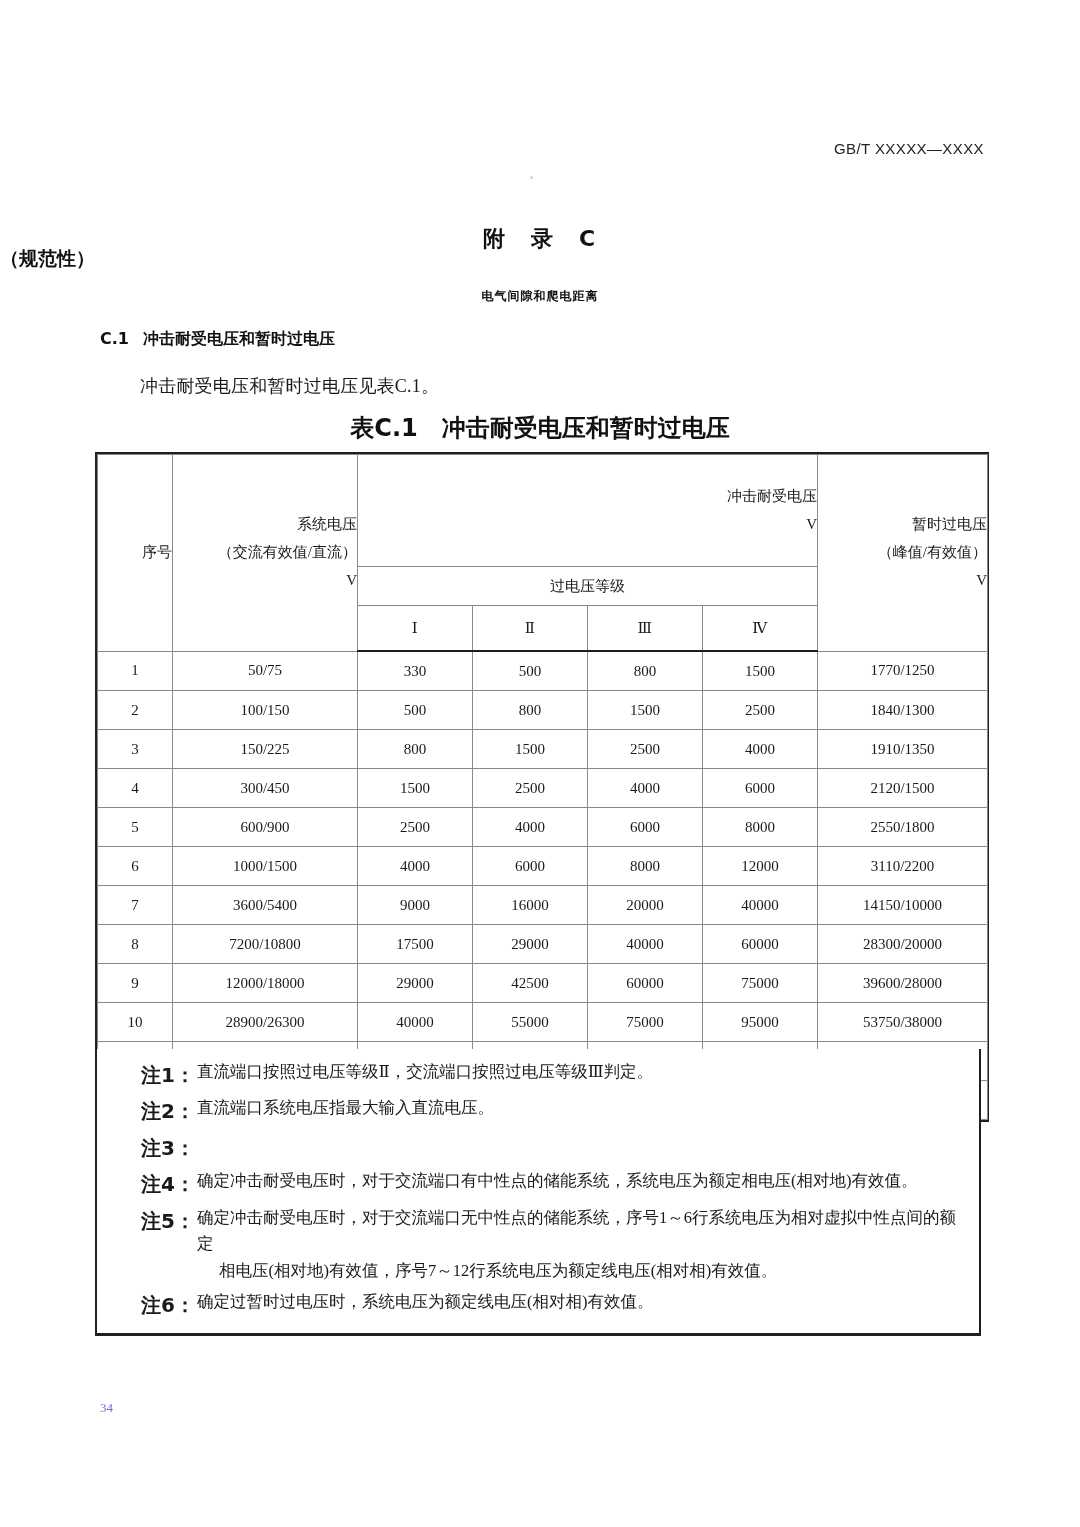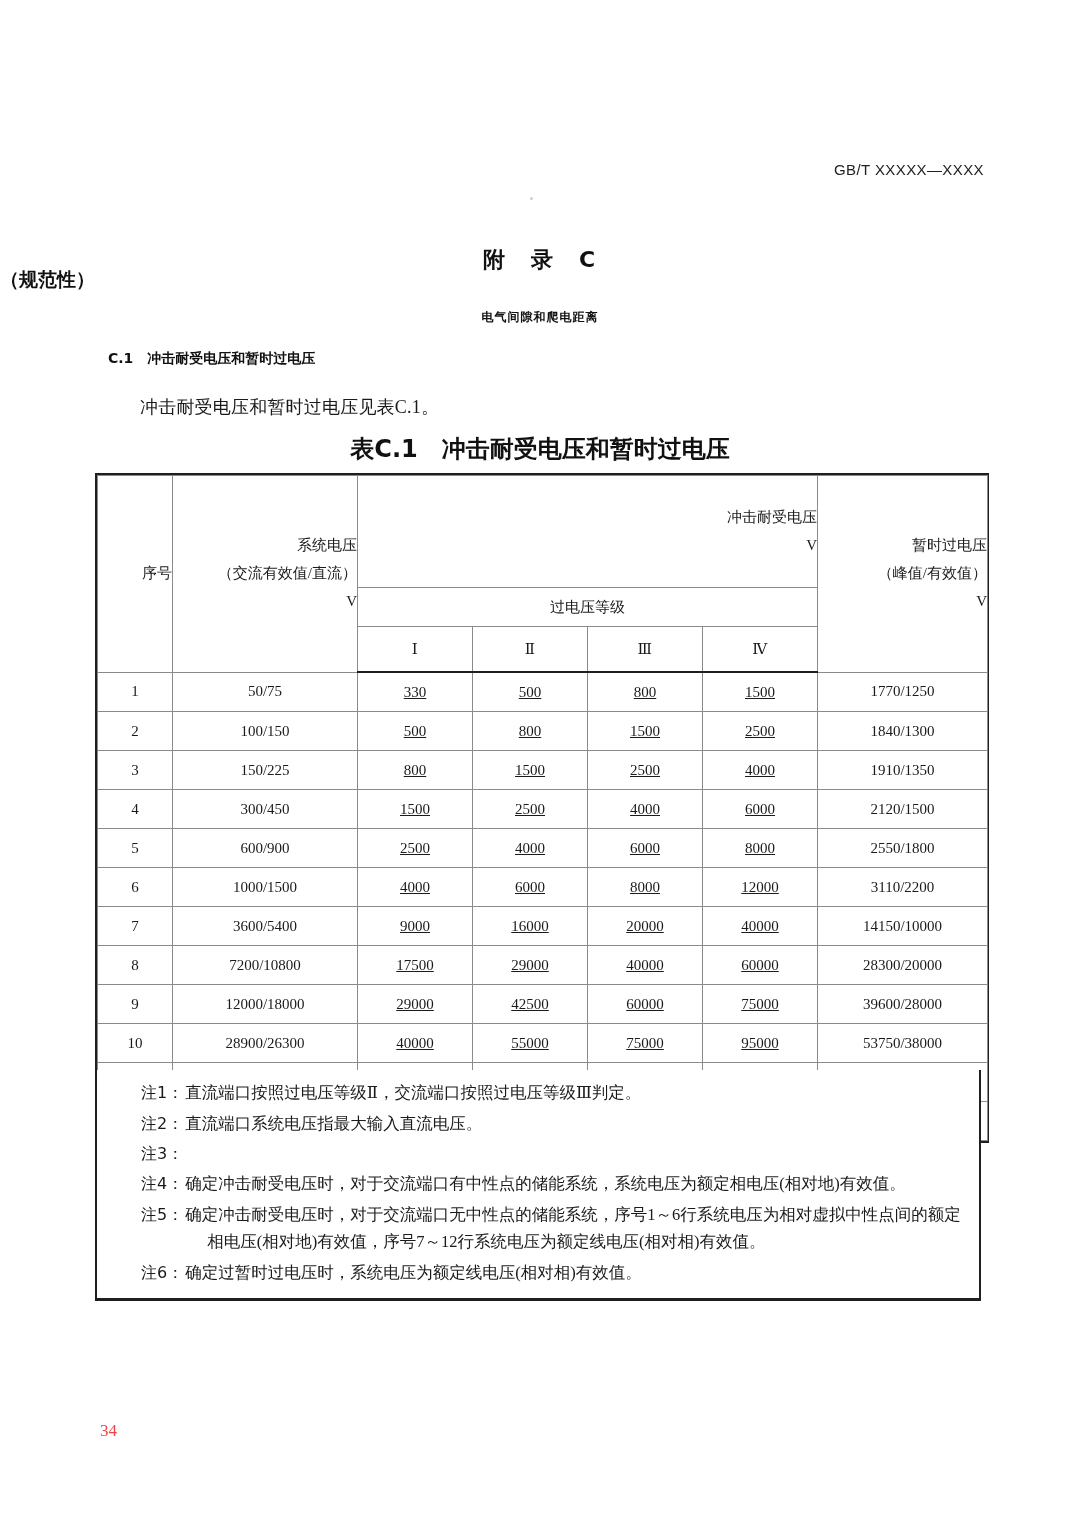--- a/index.html
+++ b/index.html
@@ -11,21 +11,20 @@
     width: 1080px;
     height: 1527px;
     position: relative;
     font-family: "Liberation Serif", "DejaVu Serif", serif;
     color: #1a1a1a;
     overflow: hidden;
   }
   .page {
     position: absolute;
     inset: 0;
-    margin-top: 21px;
   }
 
   
   .doc-header {
     position: absolute;
     top: 140px;
     right: 96px;
     font-family: "Liberation Sans", "DejaVu Sans", sans-serif;
     font-size: 15px;
     letter-spacing: 0.4px;
@@ -66,24 +65,24 @@
     font-weight: bold;
     font-size: 12px;
     letter-spacing: 1px;
     color: #111;
   }
 
   
   .clause-heading {
     position: absolute;
     top: 329px;
-    left: 108px;
-    font-family: "DejaVu Sans", "Liberation Sans", sans-serif;
-    font-weight: bold;
-    font-size: 14px;
+    left: 100px;
+    font-family: "DejaVu Sans", "Liberation Sans", sans-serif;
+    font-weight: bold;
+    font-size: 16px;
     color: #111;
   }
   .clause-heading .num { margin-right: 14px; }
 
   .clause-body {
     position: absolute;
     top: 374px;
     left: 140px;
     font-size: 18px;
     color: #1a1a1a;
@@ -139,21 +138,21 @@
     line-height: 1.85;
     padding: 4px 2px;
     font-size: 15px;
     text-align: right;
   }
   .hcell-stack .ln { display: block; }
   .roman { font-size: 16px; letter-spacing: 0.5px; }
 
   td.num-col { width: 75px; }
   td.sys-col { width: 185px; }
-  td.lv-col  { width: 115px; text-decoration: underline; }
+  td.lv-col  { width: 115px; }
   td.tmp-col { width: 170px; }
 
   tr.datarow td { height: 38px; }
 
   
   .notes {
     position: absolute;
     top: 1049px;
     left: 95px;
     width: 886px;
@@ -167,42 +166,42 @@
   .note {
     display: flex;
     align-items: flex-start;
     padding: 2px 18px 2px 44px;
     font-size: 16.5px;
     line-height: 1.62;
     color: #1a1a1a;
   }
   .note .label {
     font-family: "DejaVu Sans", "Liberation Sans", sans-serif;
-    font-weight: normal;
-    font-size: 16px;
+    font-weight: bold;
+    font-size: 20px;
     flex: 0 0 auto;
     white-space: nowrap;
     margin-right: 2px;
   }
   .note .txt {
     flex: 1 1 auto;
     text-indent: 0;
   }
   .note .txt .cont {
     display: block;
     padding-left: 22px;
   }
 
   
   .page-number {
     position: absolute;
     left: 100px;
     top: 1400px;
-    font-size: 17px;
-    color: #ef4444;
+    font-size: 13px;
+    color: #8b5cf6;
   }
 
   
   .speck {
     position: absolute;
     left: 530px;
     top: 176px;
     width: 3px;
     height: 3px;
     background: #cfcfcf;

